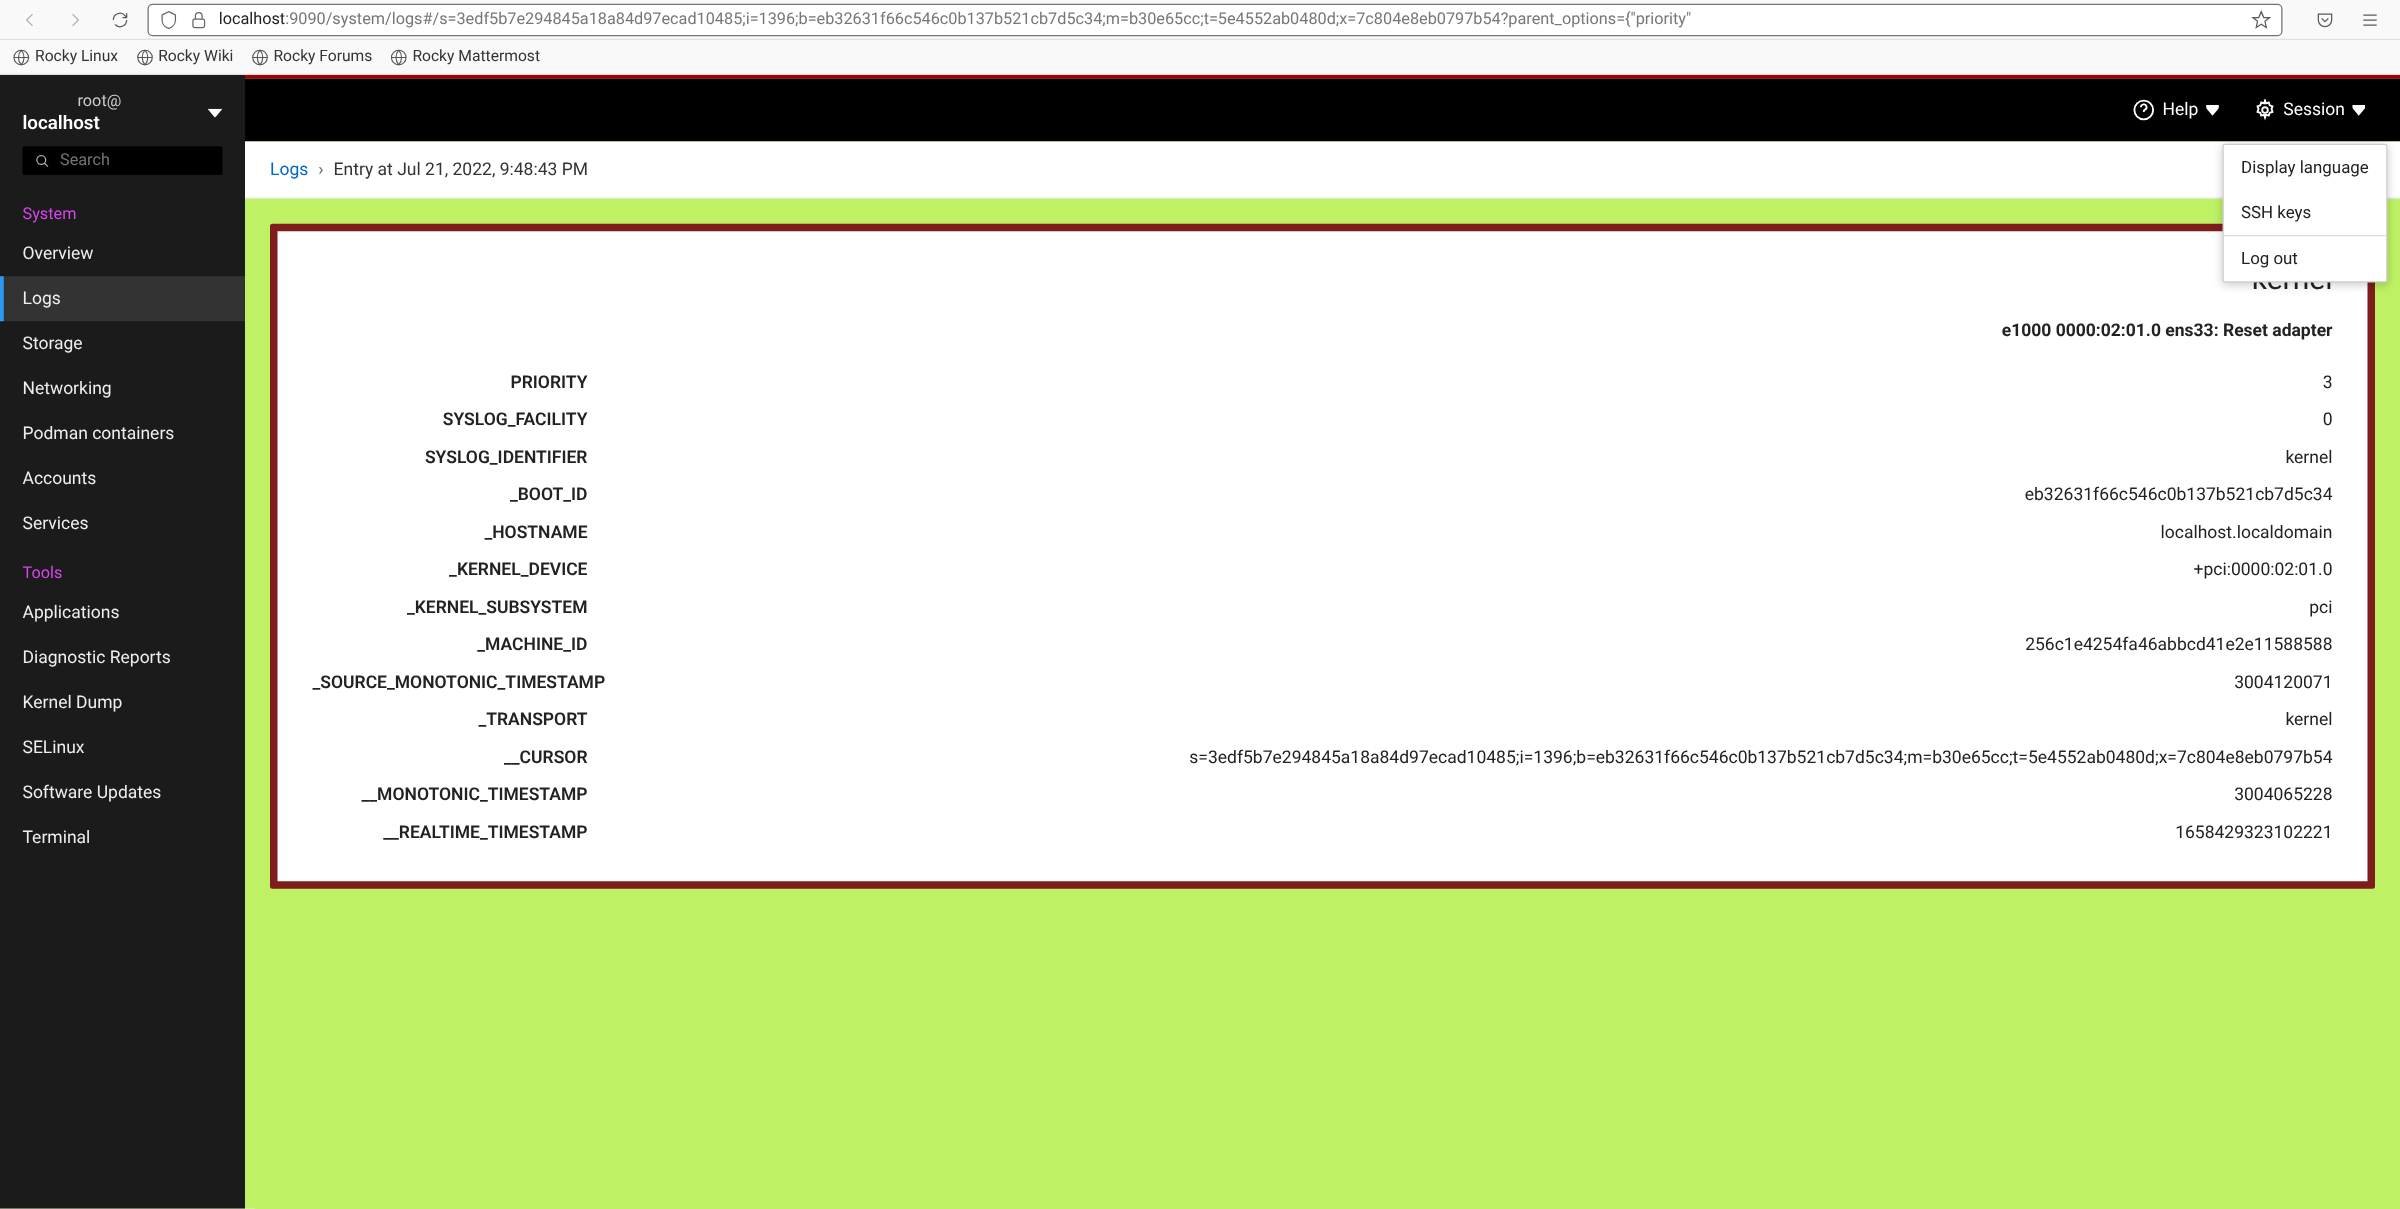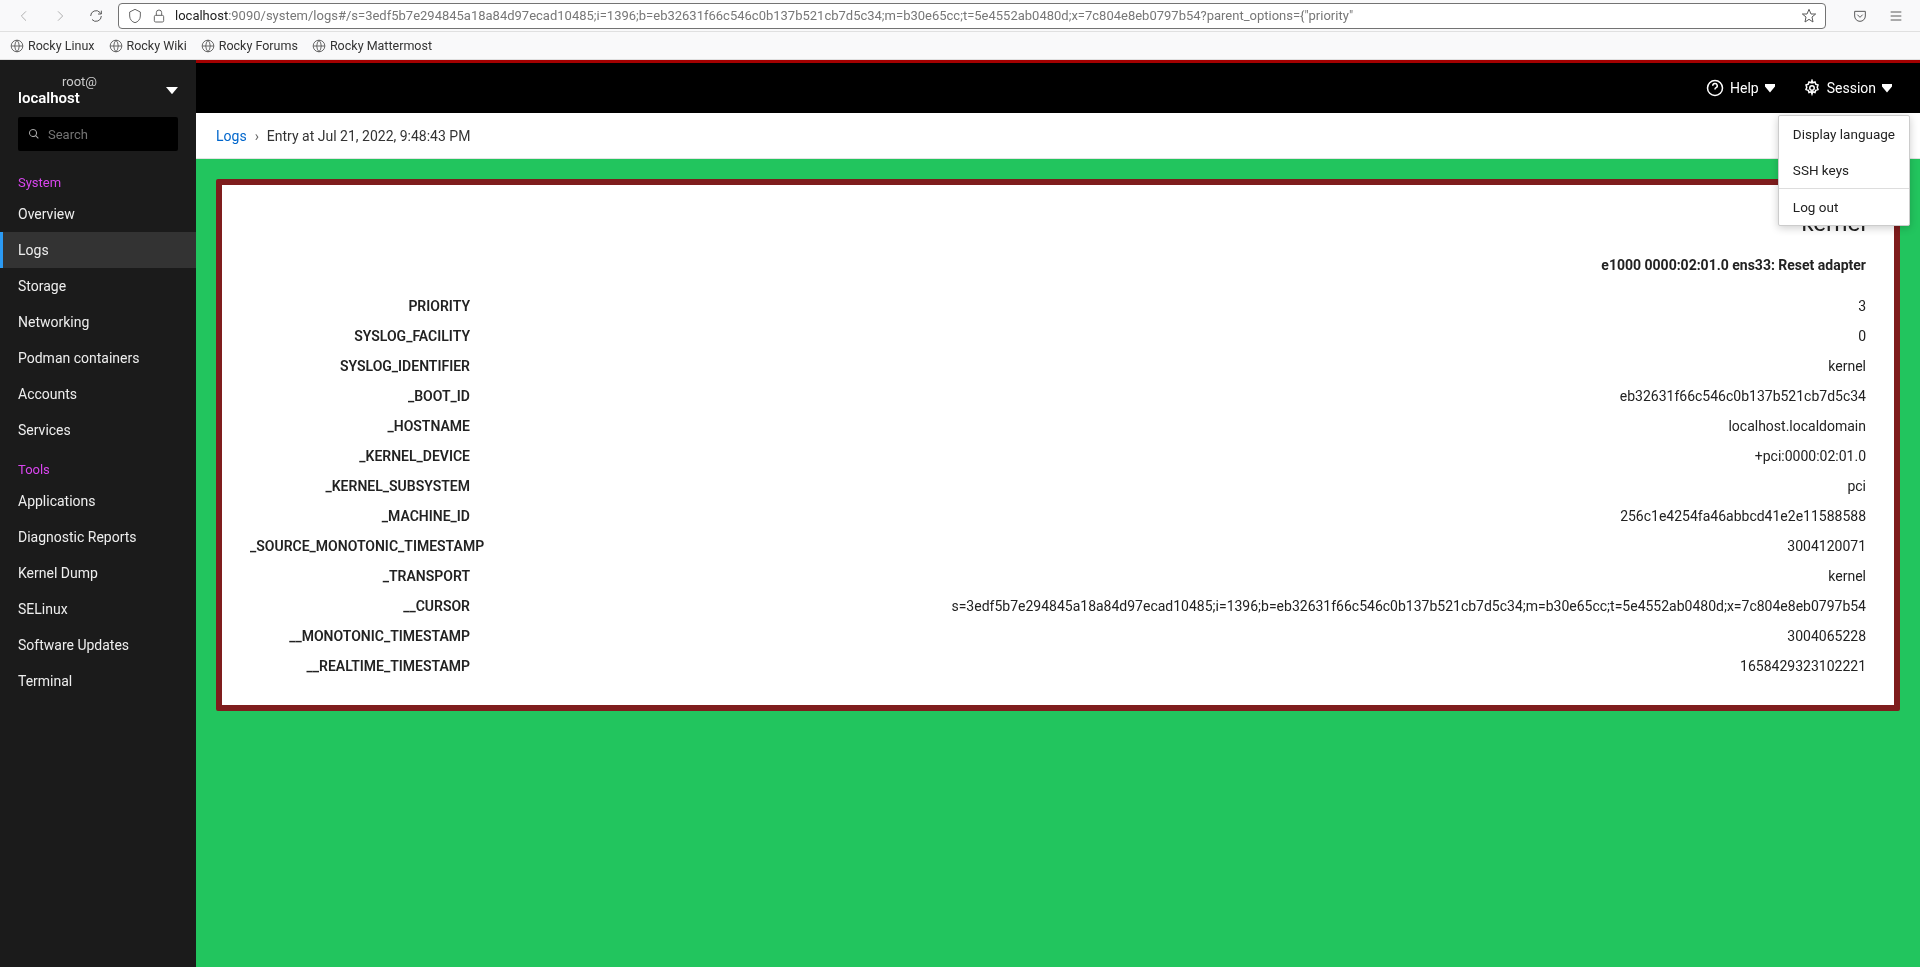--- a/index.html
+++ b/index.html
@@ -26,29 +26,29 @@
 
 .app { display:flex; height:calc(100vh - 60px); }
 
 
 .sidebar { width:196px; background:#1b1b1b; color:#ddd; display:flex; flex-direction:column; font-size:14px; }
 .host-box { padding:14px 18px 10px; display:flex; justify-content:space-between; align-items:center; cursor:pointer; }
 .host-box .user { font-size:13px; color:#ccc;margin-left:44px; }
 .host-box .host { font-size:15px; font-weight:600; color:#fff; }
 .host-box svg { width:12px; fill:#fff; }
 .search-wrap { padding:0 18px 10px; }
-.search-box { background:#000; border:none; height:34px; display:flex; align-items:center; padding:0 10px; gap:8px; border-radius:2px; }
+.search-box { background:#000; border:none; height:23px; display:flex; align-items:center; padding:0 10px; gap:8px; border-radius:2px; }
 .search-box svg { width:14px; fill:#aaa; }
 .search-box input { background:transparent; border:none; color:#ccc; font-size:13px; outline:none; width:100%; }
 .nav-section-label { padding:14px 18px 6px; font-size:13px; color:#d946ef; }
 .nav-item { padding:10px 18px; color:#eee; cursor:pointer; font-size:14px; }
 .nav-item.active { background:#333; border-left:3px solid #2b9af3; padding-left:15px; }
 
 
-.main { flex:1; display:flex; flex-direction:column; overflow:hidden; background:#22c55e; }
+.main { flex:1; display:flex; flex-direction:column; overflow:hidden; background:#bef264; }
 .red-strip { height:3px; background:#a30000; }
 .topbar { height:50px; background:#000; color:#fff; display:flex; align-items:center; justify-content:flex-end; padding:0 18px; gap:8px; position:relative; }
 .top-btn { display:flex; align-items:center; gap:6px; padding:8px 10px; cursor:pointer; font-size:14px; }
 .top-btn svg { width:18px; height:18px; fill:none; stroke:#fff; stroke-width:2; }
 .top-btn .caret { width:10px; }
 .session-dropdown { position:absolute; top:52px; right:10px; background:#fff; border:1px solid #ccc; border-radius:2px; box-shadow:0 2px 8px rgba(0,0,0,.2); min-width:125px; z-index:10; }
 .session-dropdown .dd-item { padding:10px 14px; font-size:13.5px; color:#222; cursor:pointer; }
 .session-dropdown .dd-divider { border-top:1px solid #ddd; }
 
 .breadcrumb-bar { height:46px; background:#fff; border-bottom:1px solid #e3e3e3; display:flex; align-items:center; padding:0 20px; gap:8px; font-size:14px; }

